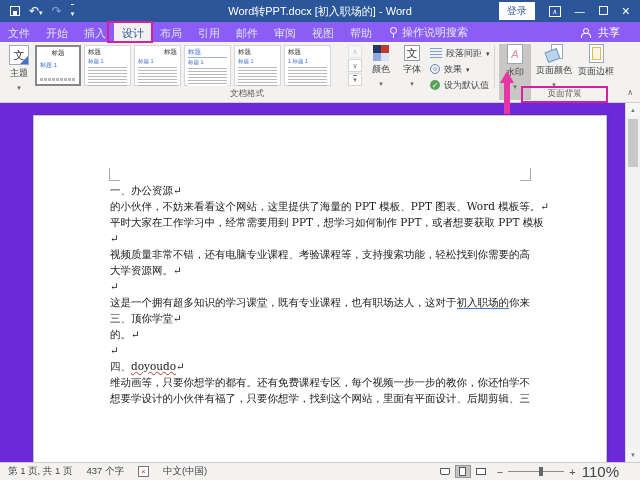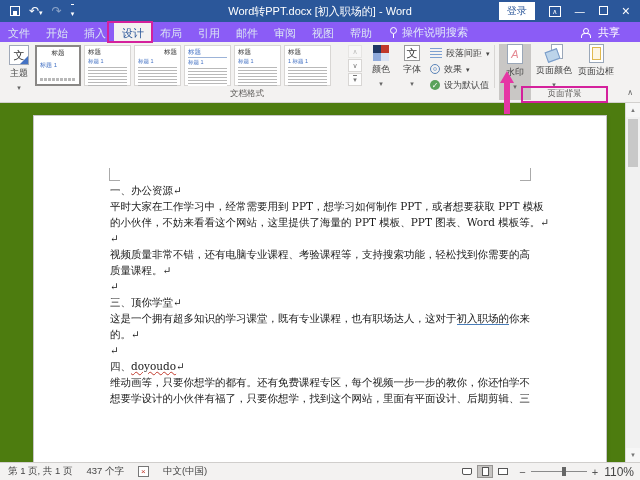--- a/index.html
+++ b/index.html
@@ -109,21 +109,21 @@
                   border: 2px solid #d4219c; z-index: 20; pointer-events: none; }
   .annot-groupbox { position: absolute; left: 521px; top: 44px; width: 87px; height: 17px;
                     border: 2px solid #d4219c; z-index: 20; display: flex; align-items: flex-start; justify-content: center; }
   .annot-groupbox .group-label-text { font-size: 8.5px; color: #5f5d5b; }
   .annot-arrow { position: absolute; left: 500px; top: 71px; width: 14px; height: 43px; z-index: 21; pointer-events: none; }
   .annot-arrow .head { width: 0; height: 0; border-left: 7px solid transparent; border-right: 7px solid transparent;
                        border-bottom: 12px solid #e536a4; }
   .annot-arrow .shaft { width: 6px; height: 31px; margin-left: 4px; background: #e536a4; }
 
   
-  .docarea { position: absolute; top: 103px; left: 0; right: 0; bottom: 18px; background: #4d7c0f; overflow: hidden; }
+  .docarea { position: absolute; top: 103px; left: 0; right: 0; bottom: 18px; background: #6d28d9; overflow: hidden; }
   .page { position: absolute; left: 33px; top: 12px; width: 574px; height: 520px; background: #fff;
           border: 1px solid #c6c6c6; box-shadow: 1px 1px 3px rgba(0,0,0,.12); }
   .cmark { position: absolute; width: 11px; height: 13px; }
   .cmark-l { left: 75px; top: 52px; border-left: 1px solid #aaa; border-bottom: 1px solid #aaa; }
   .cmark-r { left: 486px; top: 52px; border-right: 1px solid #aaa; border-bottom: 1px solid #aaa; }
   .doctext { position: absolute; left: 76px; top: 66px; width: 426px; font-family: "DejaVu Serif", serif;
              font-size: 10.5px; line-height: 16px; color: #1a1a1a; cursor: text; }
   .dline { height: 16px; white-space: nowrap; }
   .ms-grammar .mk { border-bottom: 1px solid #4a7ebb; }
   .ms-spelling .mk { text-decoration: underline; text-decoration-style: wavy; text-decoration-color: #c0392b;
@@ -149,21 +149,21 @@
         border: 1px solid transparent; cursor: default; }
   .vi i { display: block; border: 1px solid #555; background: #fff; }
   .vi-read i { width: 10px; height: 7px; border-radius: 0 0 2px 2px; }
   .vi-print i { width: 7px; height: 9px; }
   .vi-web i { width: 10px; height: 7px; }
   .vi.active { background: #c6c4c2; border-color: #979593; }
   .zoomer { display: flex; align-items: center; gap: 5px; margin-right: 6px; }
   .zoom-track { position: relative; width: 56px; height: 1px; background: #8a8a8a; cursor: default; }
   .zoom-thumb { position: absolute; left: 55%; top: -4px; width: 4px; height: 9px; background: #666; }
   .zoom-pm { font-size: 11px; color: #555; cursor: default; }
-  .zoom-label { font-size: 12px; color: #444; margin-right: 6px; }
+  .zoom-label { font-size: 15px; color: #444; margin-right: 21px; }
 </style>
 </head>
 <body>
 
 <div class="win">
 
   <div class="titlebar">
     <div class="qat">
       <span class="qat-btn">
           <span class="save-icon"></span>
@@ -325,28 +325,28 @@
     <div class="shaft"></div>
   </div>
 
   <div class="docarea">
     <div class="page">
       <div class="cmark cmark-l"></div>
       <div class="cmark cmark-r"></div>
       <div class="doctext">
 
       <div class="dline"><span>一、办公资源↵</span><span class="mk"></span><span></span></div>
+          <div class="dline"><span>的小伙伴，不妨来看看这个网站，这里提供了海量的 PPT 模板、PPT 图表、Word 模板等。↵</span><span class="mk"></span><span></span></div>
           <div class="dline"><span>平时大家在工作学习中，经常需要用到 PPT，想学习如何制作 PPT，或者想要获取 PPT 模板</span><span class="mk"></span><span></span></div>
-          <div class="dline"><span>的小伙伴，不妨来看看这个网站，这里提供了海量的 PPT 模板、PPT 图表、Word 模板等。↵</span><span class="mk"></span><span></span></div>
           <div class="dline"><span>↵</span><span class="mk"></span><span></span></div>
           <div class="dline"><span>视频质量非常不错，还有电脑专业课程、考验课程等，支持搜索功能，轻松找到你需要的高</span><span class="mk"></span><span></span></div>
-          <div class="dline"><span>质量课程。↵</span><span class="mk"></span><span></span></div>
+          <div class="dline"><span>大学资源网。↵</span><span class="mk"></span><span></span></div>
           <div class="dline"><span>↵</span><span class="mk"></span><span></span></div>
+          <div class="dline ms-grammar"><span>这是一个拥有超多知识的学习课堂，既有专业课程，也有职场达人，这对于</span><span class="mk">初入职场的</span><span>你来</span></div>
           <div class="dline"><span>三、顶你学堂↵</span><span class="mk"></span><span></span></div>
-          <div class="dline ms-grammar"><span>这是一个拥有超多知识的学习课堂，既有专业课程，也有职场达人，这对于</span><span class="mk">初入职场的</span><span>你来</span></div>
           <div class="dline"><span>的。↵</span><span class="mk"></span><span></span></div>
           <div class="dline"><span>↵</span><span class="mk"></span><span></span></div>
           <div class="dline ms-spelling"><span>四、</span><span class="mk">doyoudo</span><span>↵</span></div>
           <div class="dline"><span>维动画等，只要你想学的都有。还有免费课程专区，每个视频一步一步的教你，你还怕学不</span><span class="mk"></span><span></span></div>
           <div class="dline"><span>想要学设计的小伙伴有福了，只要你想学，找到这个网站，里面有平面设计、后期剪辑、三</span><span class="mk"></span><span></span></div>
         </div>
     </div>
     <div class="vscroll">
       <div class="sb-arrow sb-up"></div>
       <div class="sb-thumb"></div>

